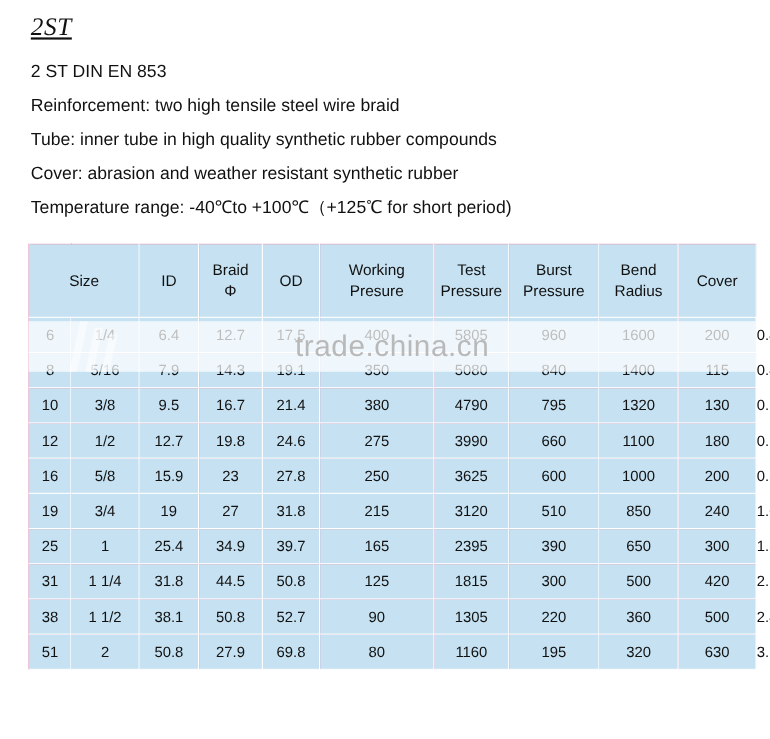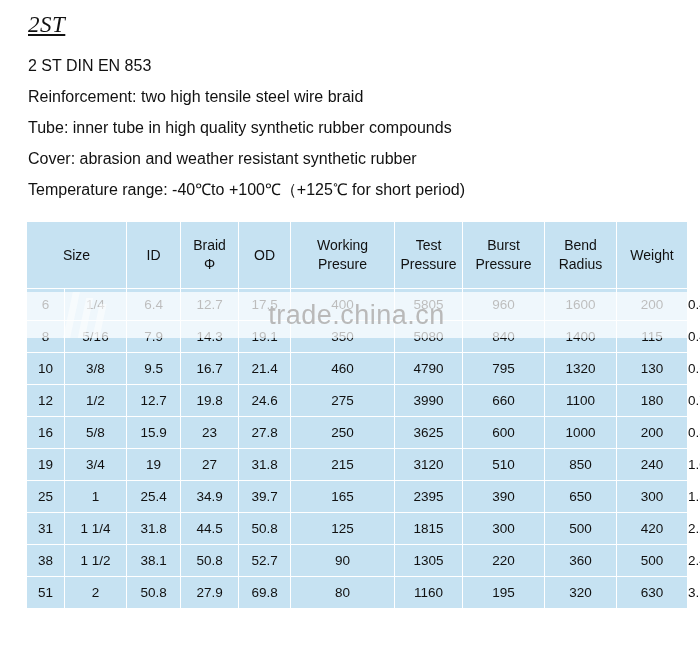--- a/index.html
+++ b/index.html
@@ -172,21 +172,21 @@
             <span class="hdr-sub">Pressure</span>
           </th>
           <th>
             <span>Burst</span>
             <span class="hdr-sub">Pressure</span>
           </th>
           <th>
             <span>Bend</span>
             <span class="hdr-sub">Radius</span>
           </th>
-          <th>Weight</th>
+          <th>Cover</th>
         </tr>
       </thead>
       <tbody>
           <tr>
             <td>6</td>
             <td>1/4</td>
             <td>6.4</td>
             <td>12.7</td>
             <td>17.5</td>
             <td>400</td>
@@ -208,21 +208,21 @@
             <td>1400</td>
             <td>115</td>
             <td>0.47</td>
           </tr>
           <tr>
             <td>10</td>
             <td>3/8</td>
             <td>9.5</td>
             <td>16.7</td>
             <td>21.4</td>
-            <td>460</td>
+            <td>380</td>
             <td>4790</td>
             <td>795</td>
             <td>1320</td>
             <td>130</td>
             <td>0.6</td>
           </tr>
           <tr>
             <td>12</td>
             <td>1/2</td>
             <td>12.7</td>

